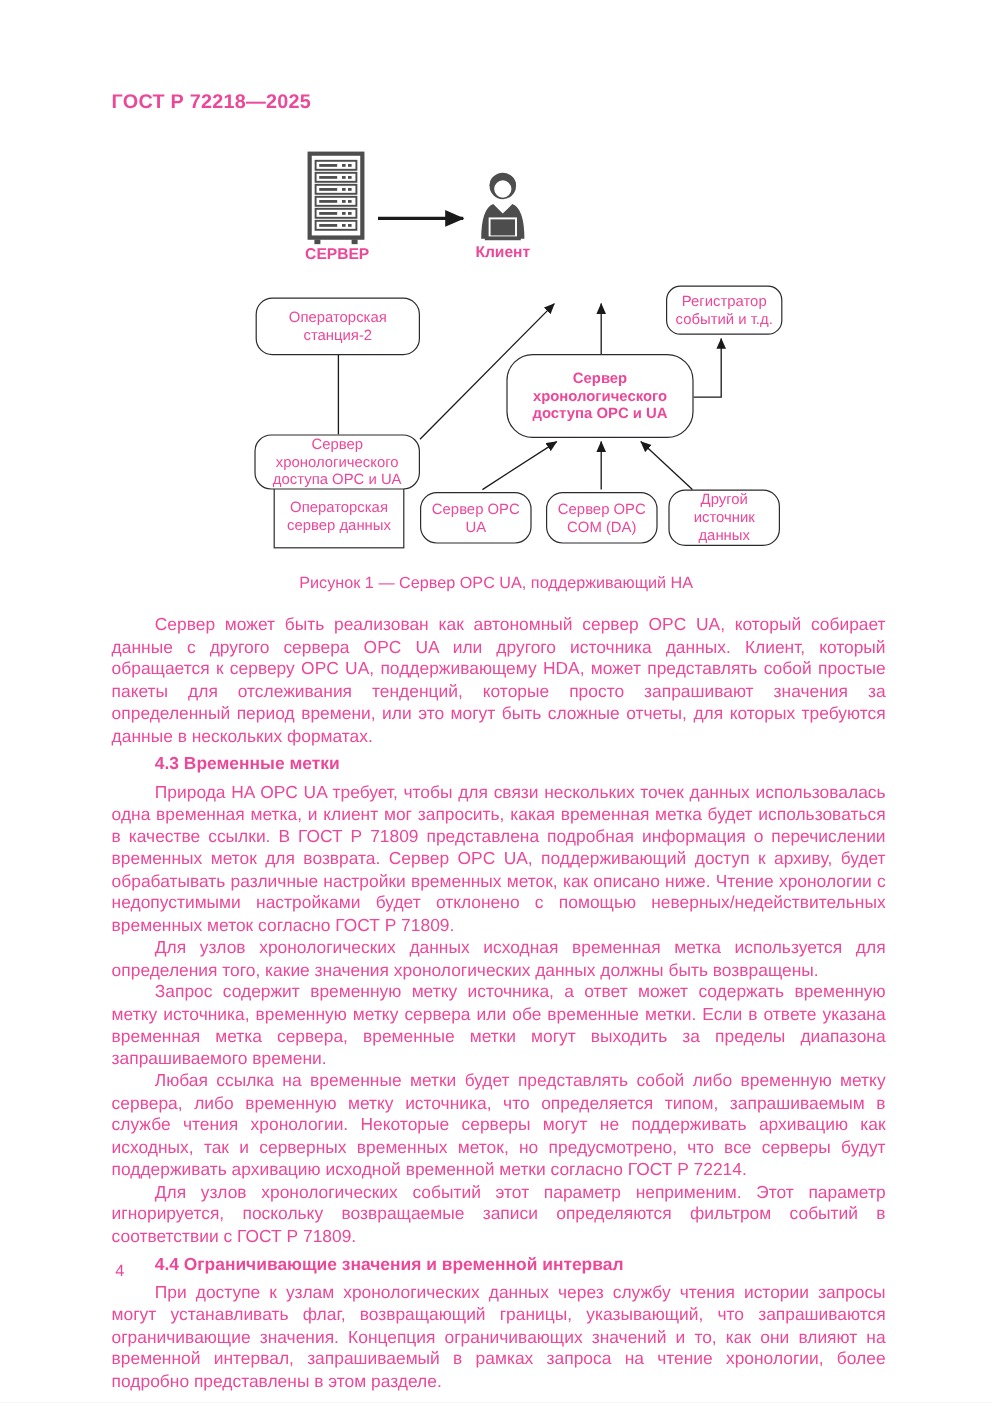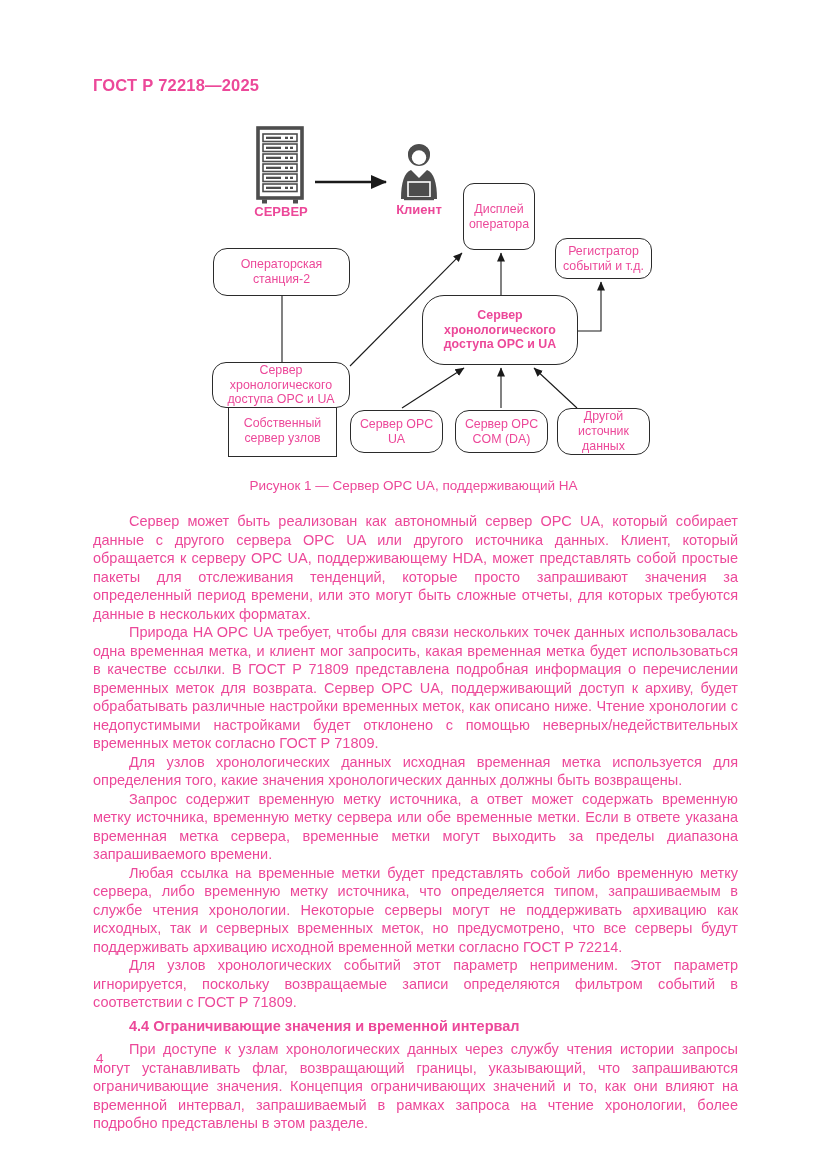--- a/index.html
+++ b/index.html
@@ -121,34 +121,34 @@
         <circle cx="22" cy="14" r="11" fill="#4d4d4d"></circle>
         <circle cx="22" cy="16.5" r="7.2" fill="#ffffff"></circle>
         <path d="M11,14 Q11,4 22,4 Q33,4 33,14 L29,14 Q29,8 22,8 Q15,8 15,14 Z" fill="#4d4d4d"></path>
         <rect x="11" y="41" width="22" height="15" fill="#4d4d4d" stroke="#ffffff" stroke-width="1.6"></rect>
         <rect x="7" y="56" width="30" height="3.2" fill="#4d4d4d"></rect>
       </svg>
     </div>
     <div class="icon-label" style="left:384px;top:87px;width:70px;">Клиент</div>
 
     <div class="dbox" style="left:213px;top:117px;width:137px;height:48px;margin-top:16px;">Операторская станция-2</div>
-    <div class="dbox" style="left:463px;top:68px;width:72px;height:67px;border-radius:11px;">Дисплей оператора</div>
     <div class="dbox" style="left:555px;top:123px;width:97px;height:41px;border-radius:12px;">Регистратор событий и т.д.</div>
     <div class="dbox bold" style="left:422px;top:180px;width:156px;height:70px;border-radius:22px;">Сервер хронологического доступа OPC и UA</div>
-    <div class="dbox square" style="left:228px;top:289px;width:109px;height:53px;">Собственный сервер узлов</div>
+    <div class="dbox square" style="left:228px;top:289px;width:109px;height:53px;">Операторская сервер данных</div>
     <div class="dbox" style="left:212px;top:247px;width:138px;height:46px;">Сервер хронологического доступа OPC и UA</div>
     <div class="dbox" style="left:455px;top:295px;width:93px;height:43px;">Сервер OPC COM (DA)</div>
     <div class="dbox" style="left:350px;top:295px;width:93px;height:43px;">Сервер OPC UA</div>
     <div class="dbox" style="left:557px;top:293px;width:93px;height:47px;">Другой источник данных</div>
   </div>
 
   <div class="caption">Рисунок 1 — Сервер OPC UA, поддерживающий HA</div>
 
   <div class="content">
     <p>Сервер может быть реализован как автономный сервер OPC UA, который собирает данные с другого сервера OPC UA или другого источника данных. Клиент, который обращается к серверу OPC UA, поддерживающему HDA, может представлять собой простые пакеты для отслеживания тенденций, которые просто запрашивают значения за определенный период времени, или это могут быть сложные отчеты, для которых требуются данные в нескольких форматах.</p>
+    <h2>4.3 Временные метки</h2>
     <p>Природа HA OPC UA требует, чтобы для связи нескольких точек данных использовалась одна временная метка, и клиент мог запросить, какая временная метка будет использоваться в качестве ссылки. В ГОСТ Р 71809 представлена подробная информация о перечислении временных меток для возврата. Сервер OPC UA, поддерживающий доступ к архиву, будет обрабатывать различные настройки временных меток, как описано ниже. Чтение хронологии с недопустимыми настройками будет отклонено с помощью неверных/недействительных временных меток согласно ГОСТ Р 71809.</p>
     <p>Для узлов хронологических данных исходная временная метка используется для определения того, какие значения хронологических данных должны быть возвращены.</p>
     <p>Запрос содержит временную метку источника, а ответ может содержать временную метку источника, временную метку сервера или обе временные метки. Если в ответе указана временная метка сервера, временные метки могут выходить за пределы диапазона запрашиваемого времени.</p>
     <p>Любая ссылка на временные метки будет представлять собой либо временную метку сервера, либо временную метку источника, что определяется типом, запрашиваемым в службе чтения хронологии. Некоторые серверы могут не поддерживать архивацию как исходных, так и серверных временных меток, но предусмотрено, что все серверы будут поддерживать архивацию исходной временной метки согласно ГОСТ Р 72214.</p>
     <p>Для узлов хронологических событий этот параметр неприменим. Этот параметр игнорируется, поскольку возвращаемые записи определяются фильтром событий в соответствии с ГОСТ Р 71809.</p>
     <h2>4.4 Ограничивающие значения и временной интервал</h2>
     <p>При доступе к узлам хронологических данных через службу чтения истории запросы могут устанавливать флаг, возвращающий границы, указывающий, что запрашиваются ограничивающие значения. Концепция ограничивающих значений и то, как они влияют на временной интервал, запрашиваемый в рамках запроса на чтение хронологии, более подробно представлены в этом разделе.</p>
   </div>
 
   <div class="page-number">4</div>

